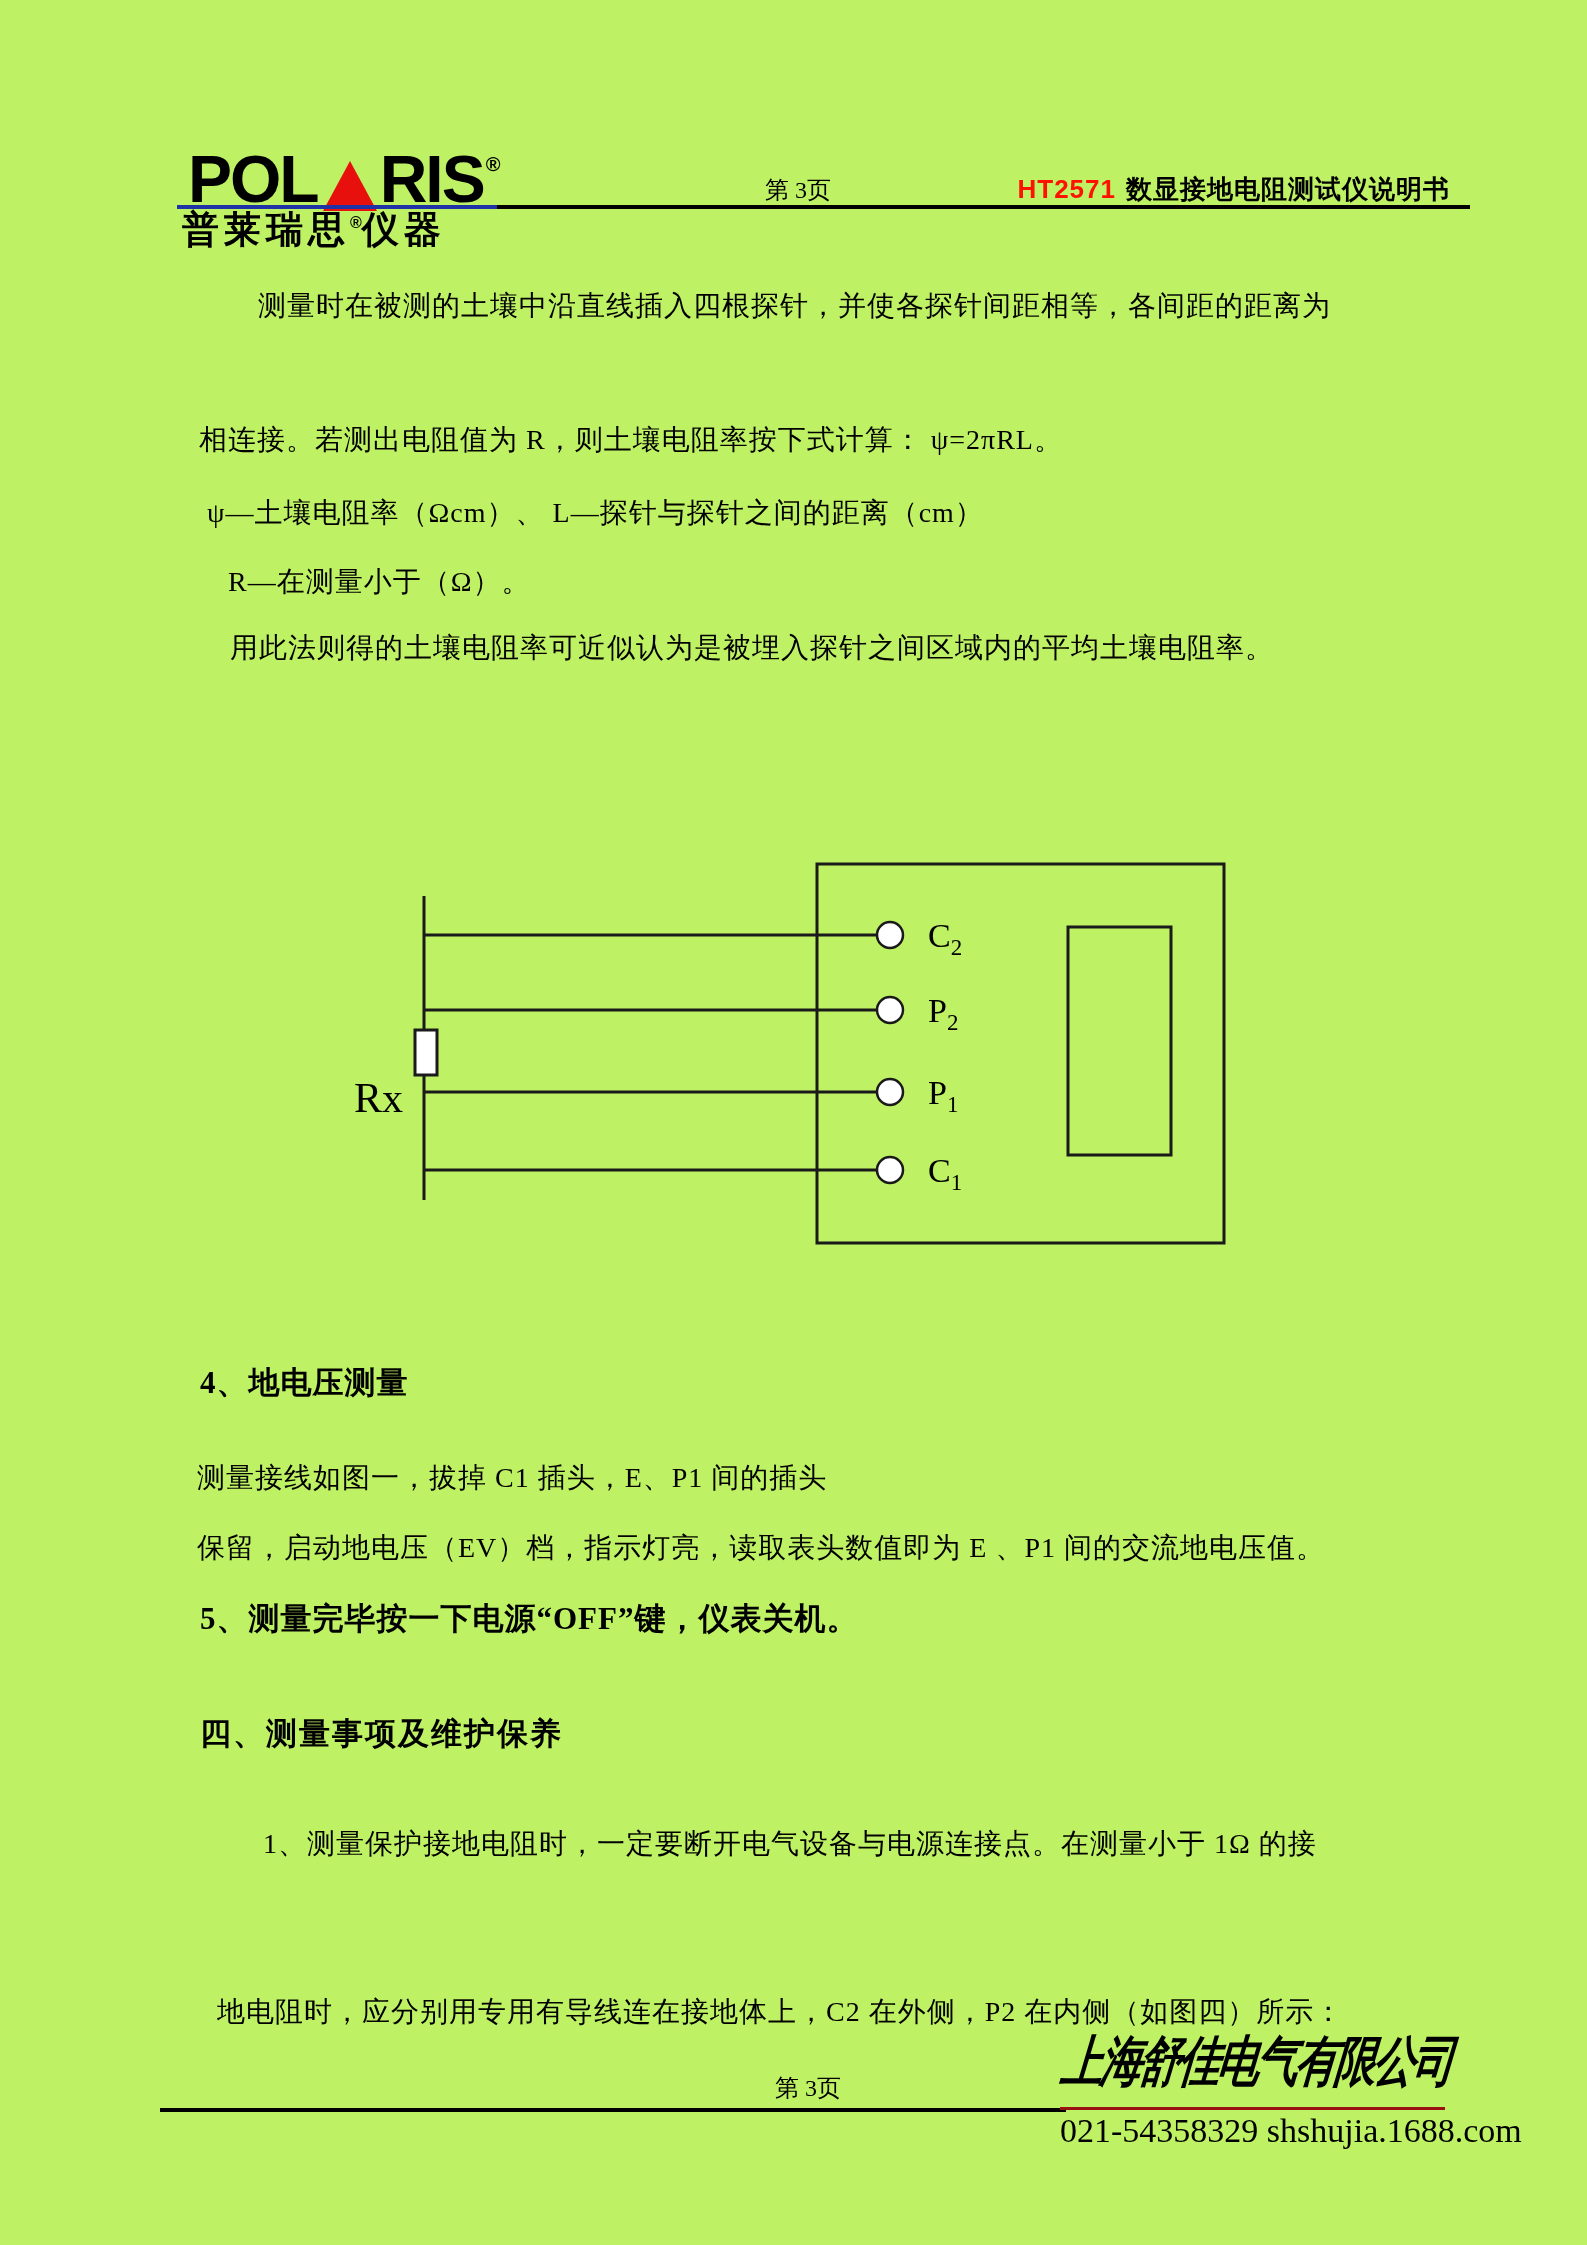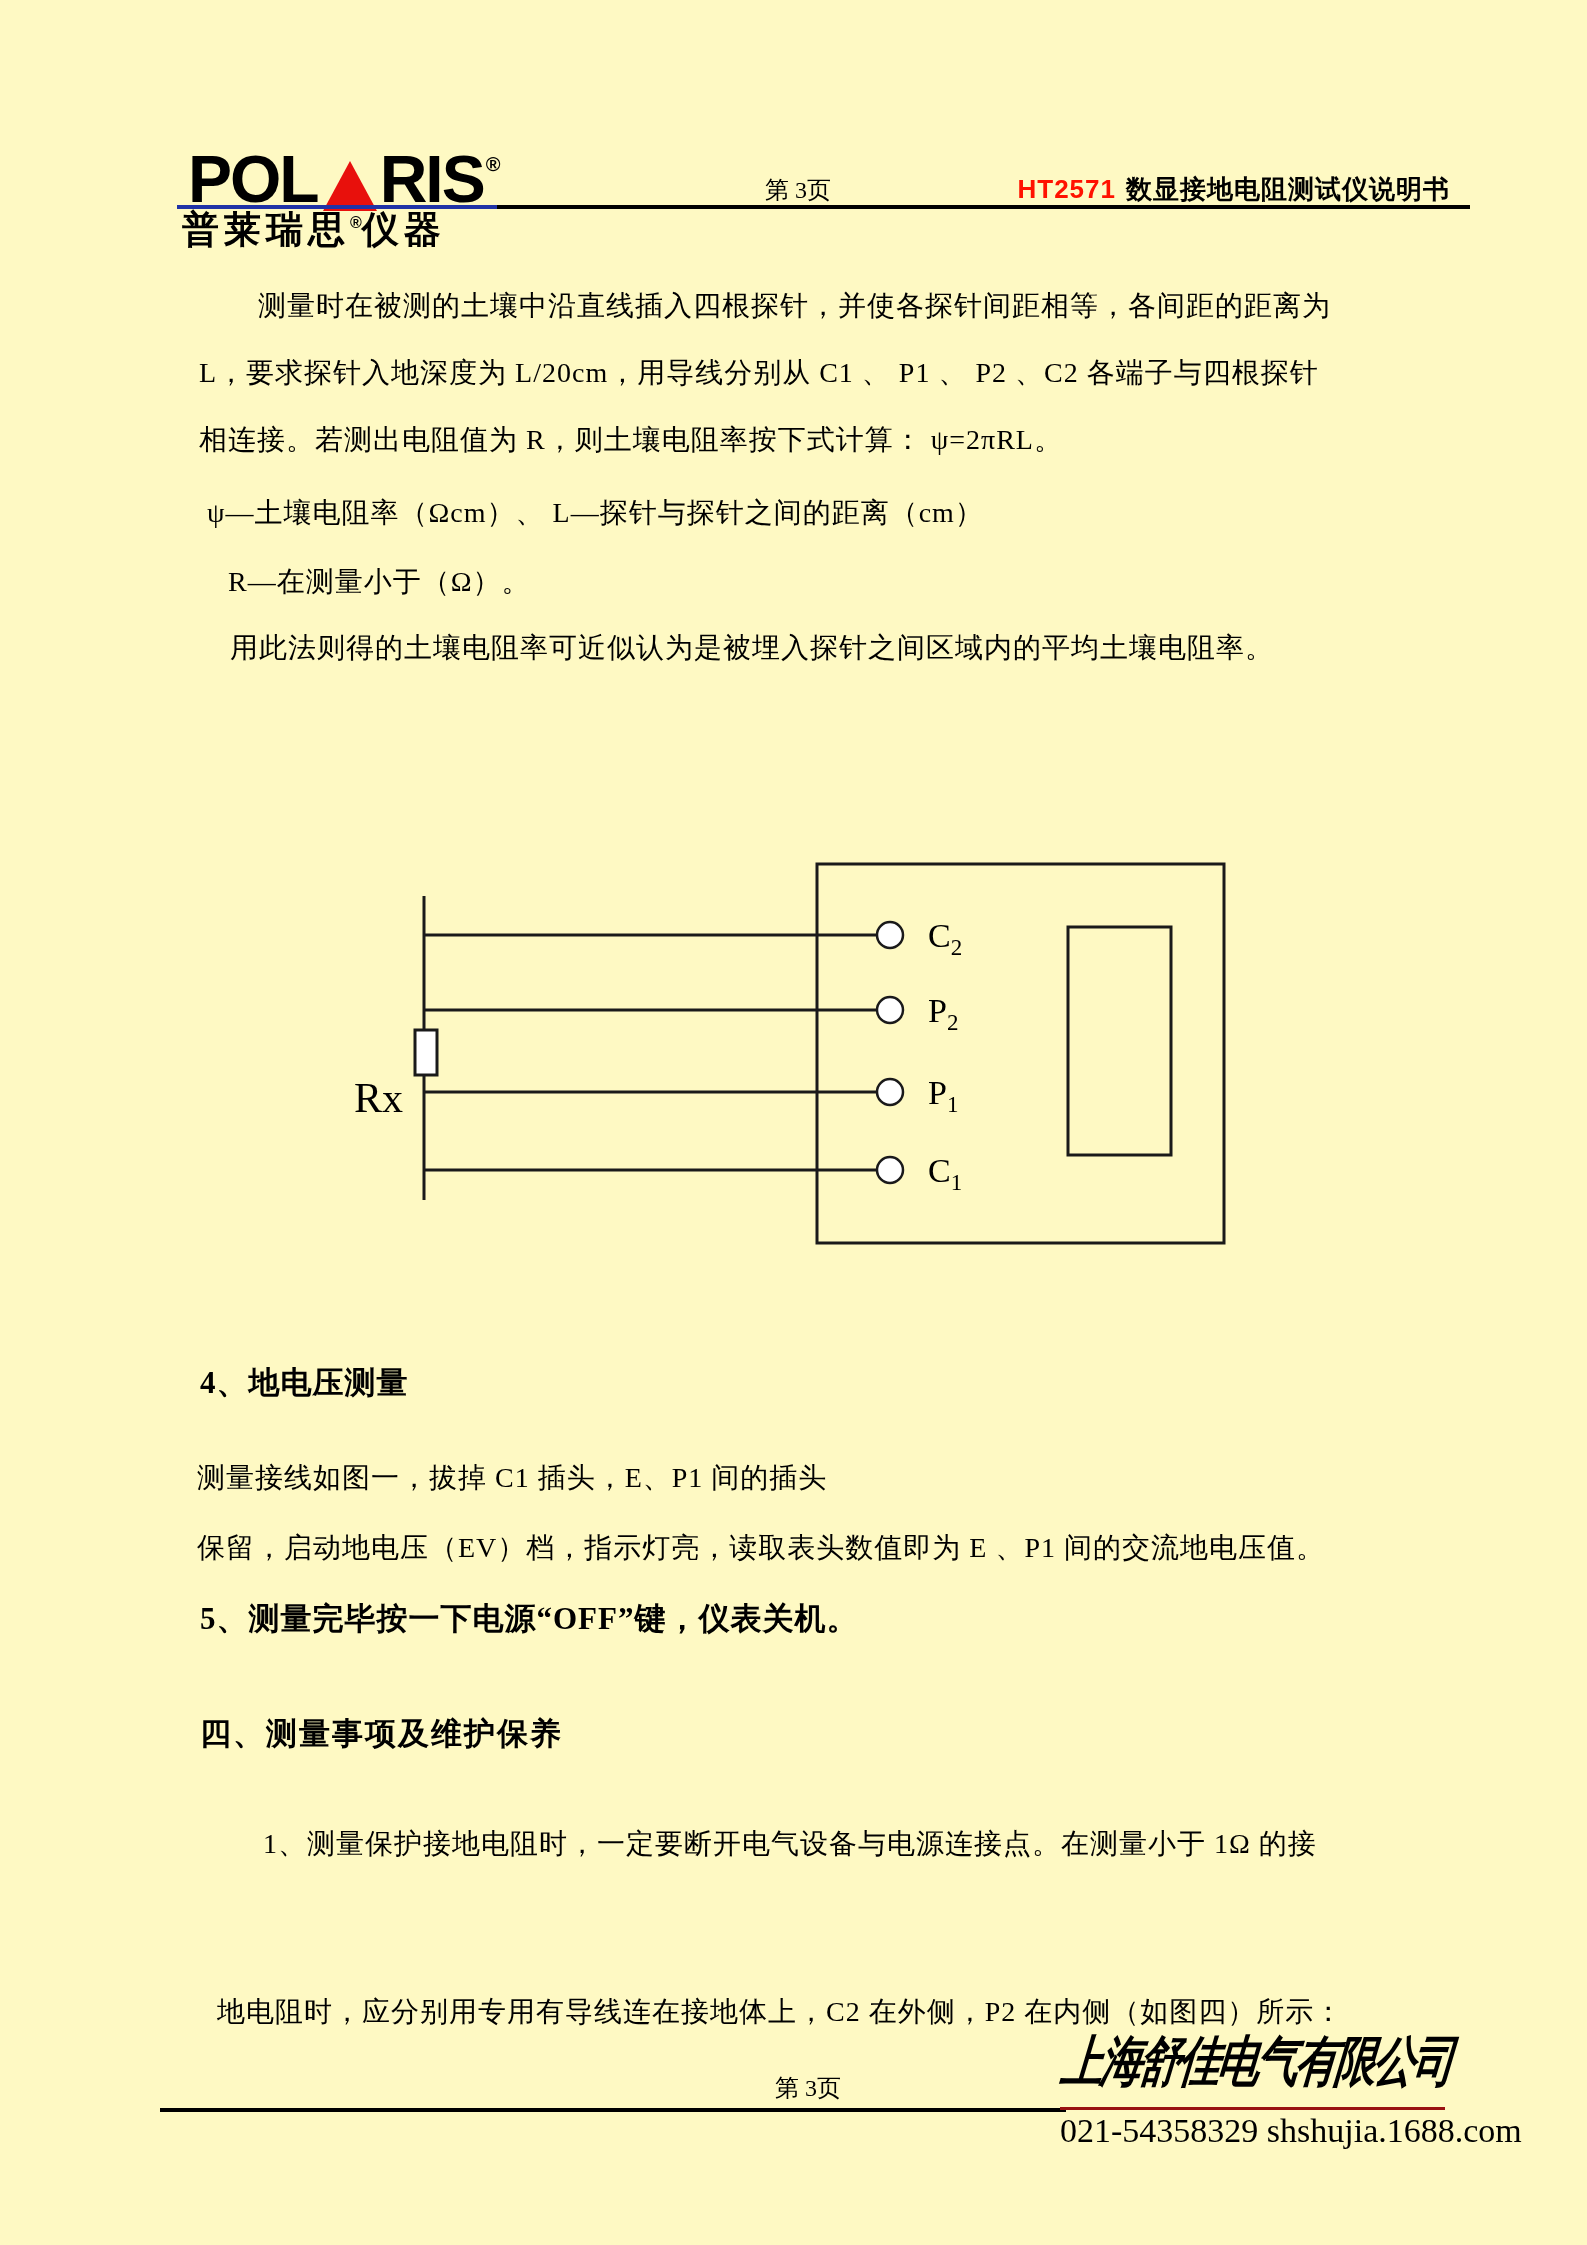--- a/index.html
+++ b/index.html
@@ -2,21 +2,21 @@
 <html><head>
 <meta charset="utf-8">
 <style>
   * { margin: 0; padding: 0; box-sizing: border-box; }
   html, body { background: #e8e8e8; }
   .page {
     position: relative;
     width: 1587px;
     height: 2245px;
     margin: 0 auto;
-    background: #fef9c3;
+    background: #bef264;
     overflow: hidden;
     color: #000;
   }
   .abs { position: absolute; white-space: nowrap; }
   .serif { font-family: "Liberation Serif", "DejaVu Serif", serif; }
   .sans  { font-family: "Liberation Sans", "DejaVu Sans", sans-serif; }
 
   
   .brand-row {
     left: 188px; top: 146px;
@@ -84,21 +84,20 @@
   <div class="abs header-rule"></div>
   <div class="abs logo-subtitle">
     <span>普莱瑞思</span><span class="sub-reg">®</span><span>仪器</span>
   </div>
   <div class="abs serif hdr-pageno">第 3页</div>
   <div class="abs sans hdr-title">
     <span class="model">HT2571</span><span>数显接地电阻测试仪说明书</span>
   </div>
 
   <div class="abs serif bodyline" style="left:258px; top:288px;">测量时在被测的土壤中沿直线插入四根探针，并使各探针间距相等，各间距的距离为</div>
-  <div class="abs serif bodyline" style="left:199px; top:355px;">L，要求探针入地深度为 L/20cm，用导线分别从 C1 、 P1 、 P2 、C2 各端子与四根探针</div>
   <div class="abs serif bodyline" style="left:199px; top:422px;">相连接。若测出电阻值为 R，则土壤电阻率按下式计算： ψ=2πRL。</div>
   <div class="abs serif bodyline" style="left:207px; top:495px;">ψ—土壤电阻率（Ωcm）、 L—探针与探针之间的距离（cm）</div>
   <div class="abs serif bodyline" style="left:228px; top:564px;">R—在测量小于（Ω）。</div>
   <div class="abs serif bodyline" style="left:230px; top:630px;">用此法则得的土壤电阻率可近似认为是被埋入探针之间区域内的平均土壤电阻率。</div>
 
 
   <svg class="diagram-svg" width="900" height="410" viewBox="0 0 900 410">
 
     <rect x="477" y="14" width="407" height="379" fill="none" stroke="#1a1a1a" stroke-width="3"></rect>
 

